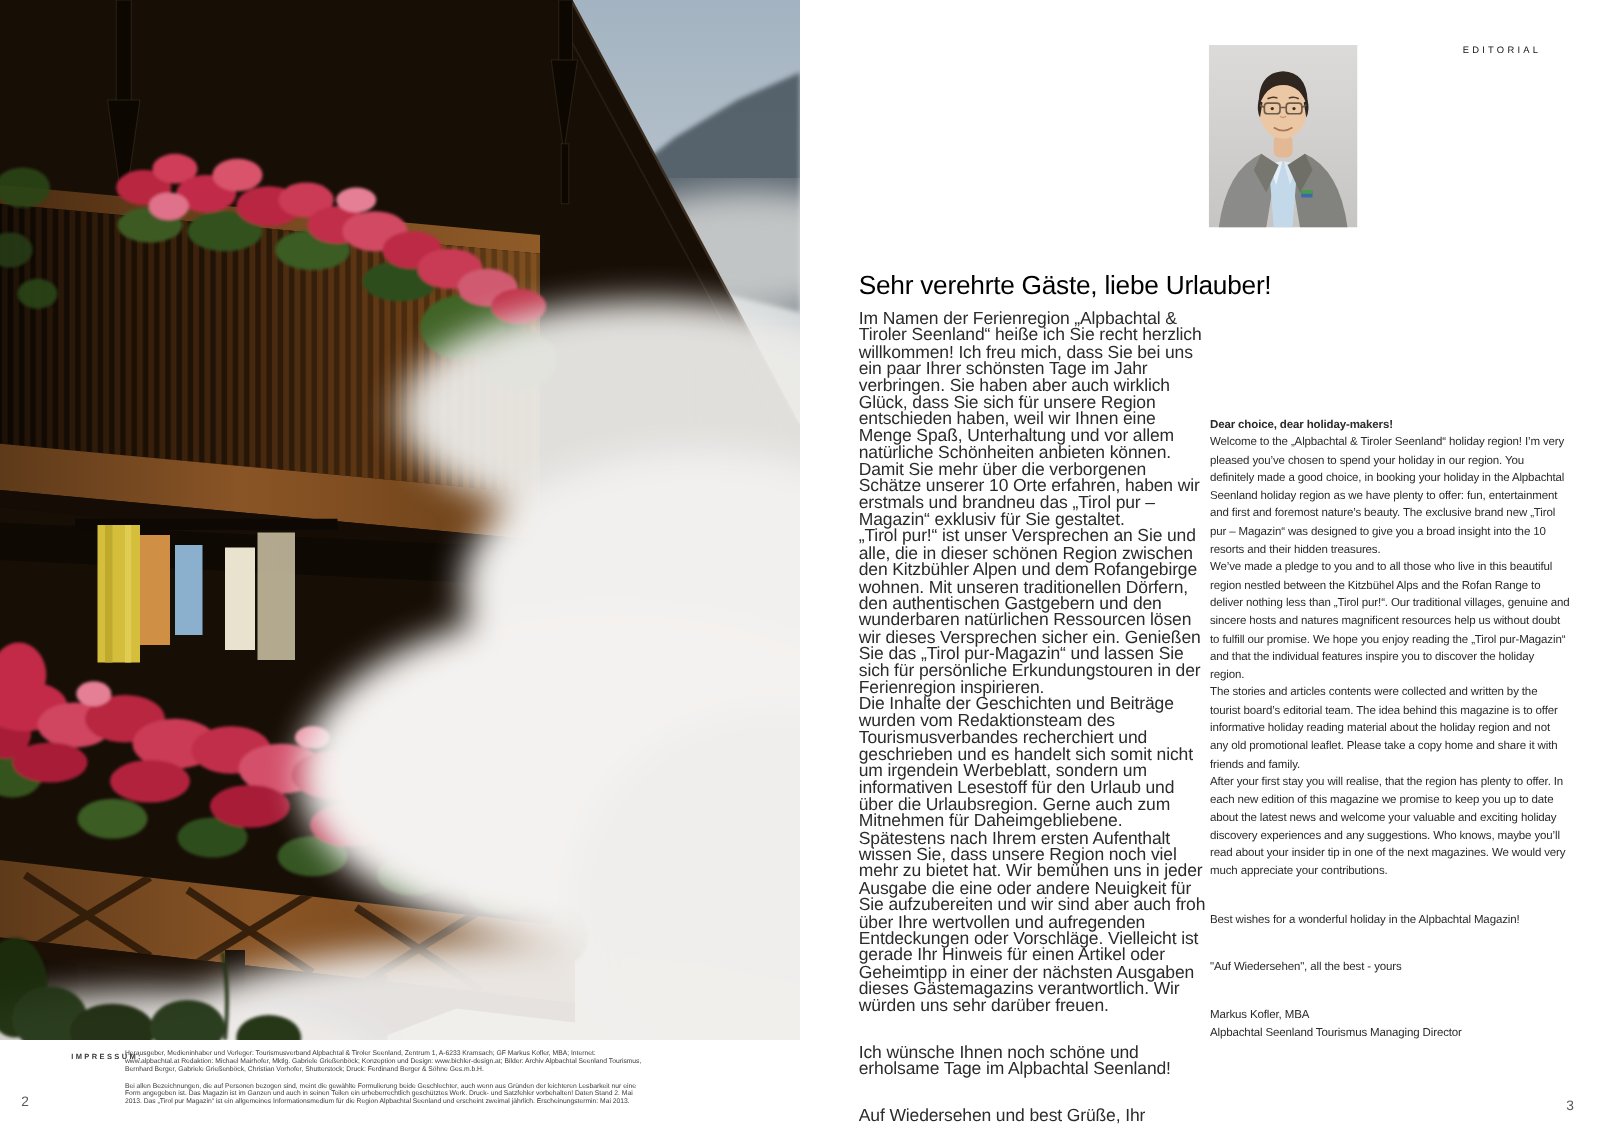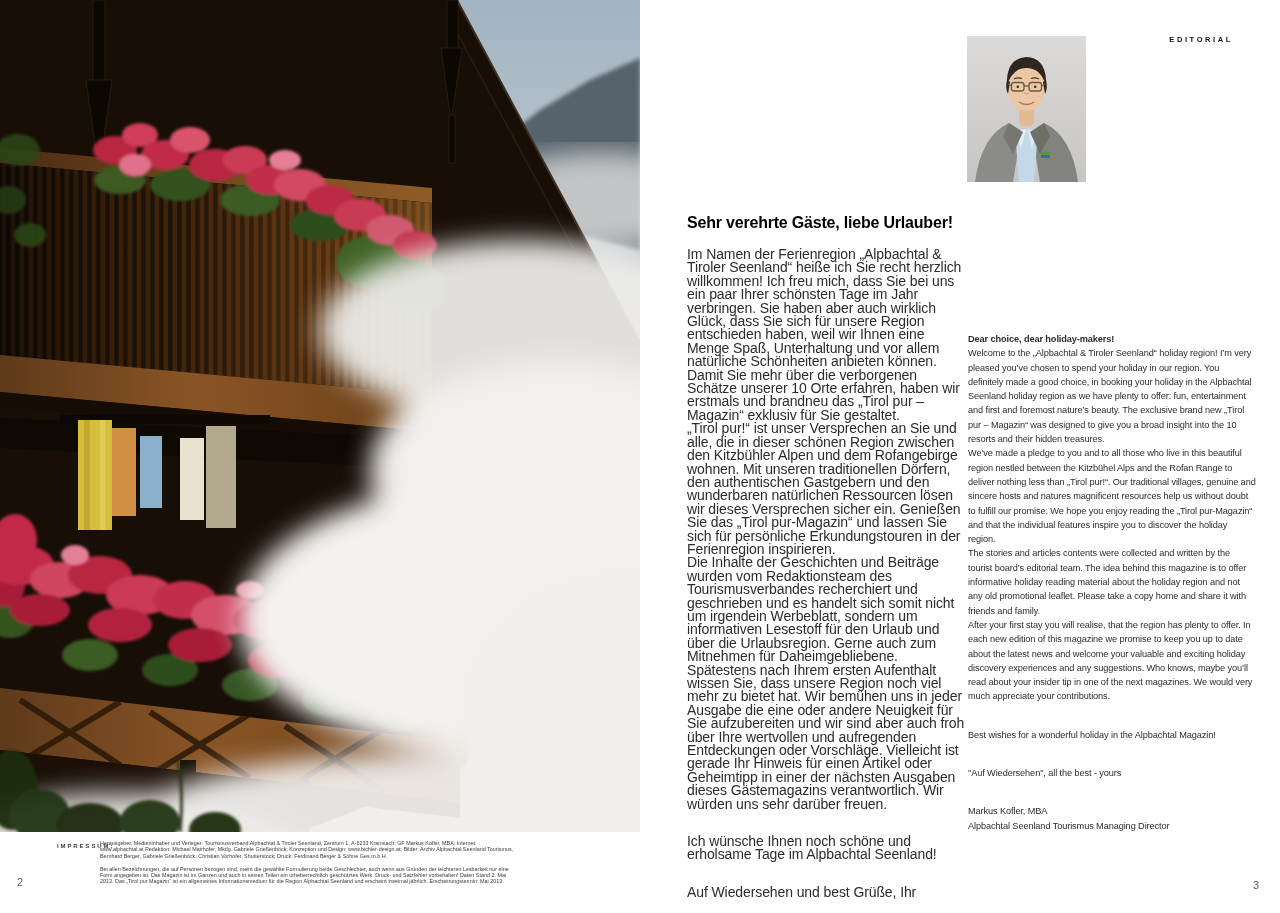--- a/index.html
+++ b/index.html
@@ -19,27 +19,27 @@
     position:absolute;left:100px;top:840px;width:421px;
     font-size:5.4px;line-height:6.3px;color:#3a3a3a;
   }
   .impressum-text p{margin:0;}
   .impressum-text p + p{margin-top:7px;}
   .pagenum{position:absolute;font-size:11px;color:#5a5a5a;}
   .pagenum.left{left:17px;top:876px;}
   .pagenum.right{left:1253px;top:879px;}
   
   .section-label{
-    position:absolute;top:35px;right:47px;font-size:7.5px;font-weight:bold;
+    position:absolute;top:35px;right:47px;font-size:7.5px;font-weight:normal;
     letter-spacing:2.6px;color:#101010;white-space:nowrap;padding-left:16px;
   }
   .portrait{position:absolute;left:967px;top:36px;width:119px;height:146px;}
   .portrait svg{display:block;width:100%;height:100%;}
   .headline{
-    position:absolute;left:687px;top:203px;font-size:16px;font-weight:bold;
+    position:absolute;left:687px;top:203px;font-size:21px;font-weight:normal;
     color:#000;letter-spacing:-0.2px;white-space:nowrap;text-align:right;
   }
   .col{position:absolute;color:#2b2b2b;}
   .col p{margin:0;}
   .col p.gap{margin-top:24px;}
   .col-de{left:687px;top:248px;width:281px;font-size:14px;line-height:13.4px;letter-spacing:-0.1px;}
   .col-en{left:968px;top:332px;width:288px;font-size:9.2px;line-height:14.3px;letter-spacing:-0.1px;}
   .col-en .lead{font-weight:bold;}
   .sig{margin:0;}
 </style>

